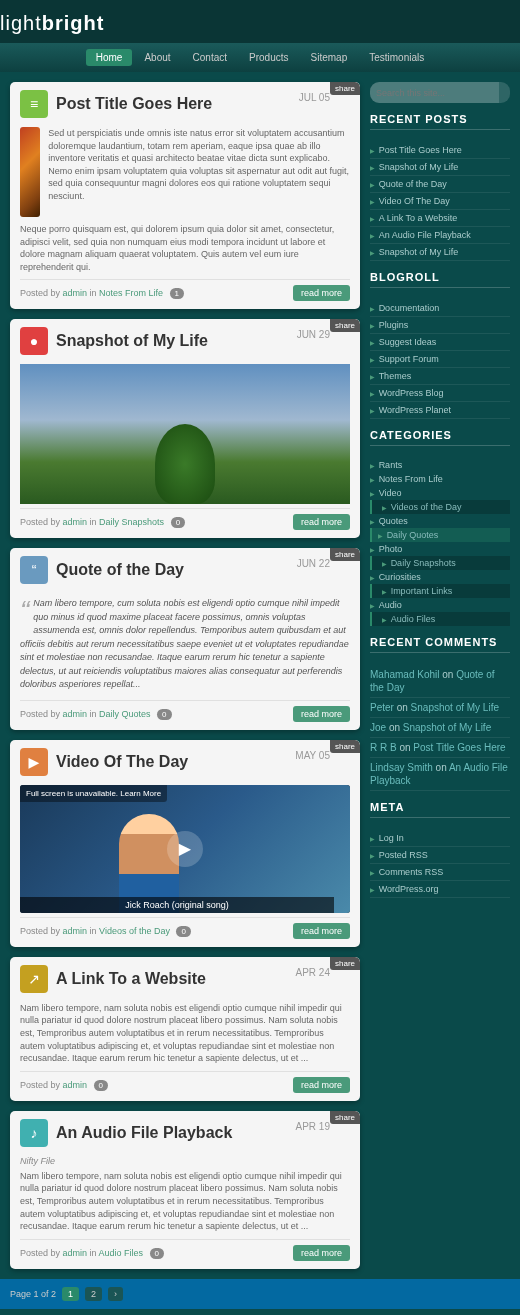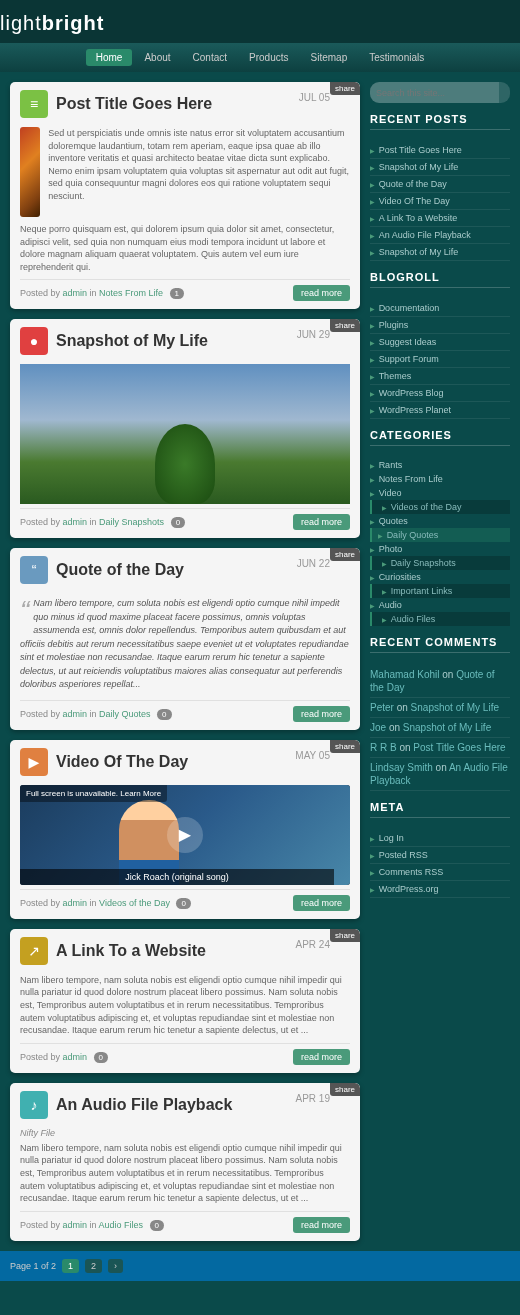--- a/index.html
+++ b/index.html
@@ -182,21 +182,21 @@
       font-size: 28px;
       color: #aaa;
       line-height: 1;
       margin-right: 4px;
       float: left;
     }
 
     
     .video-thumb {
       width: 100%;
-      height: 100px;
+      height: 128px;
       background: #222;
       border-radius: 3px;
       position: relative;
       display: flex;
       align-items: center;
       justify-content: center;
       overflow: hidden;
     }
     .video-play {
       width: 36px;

